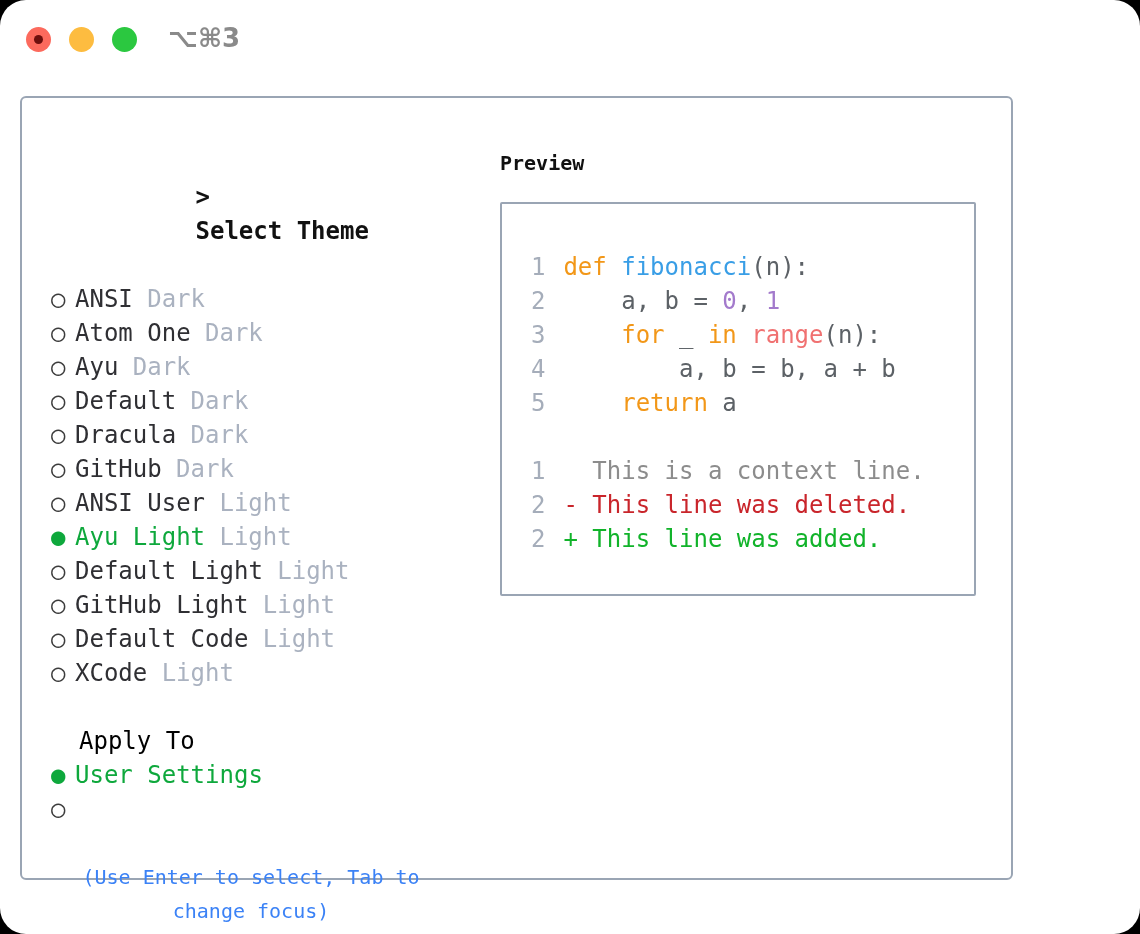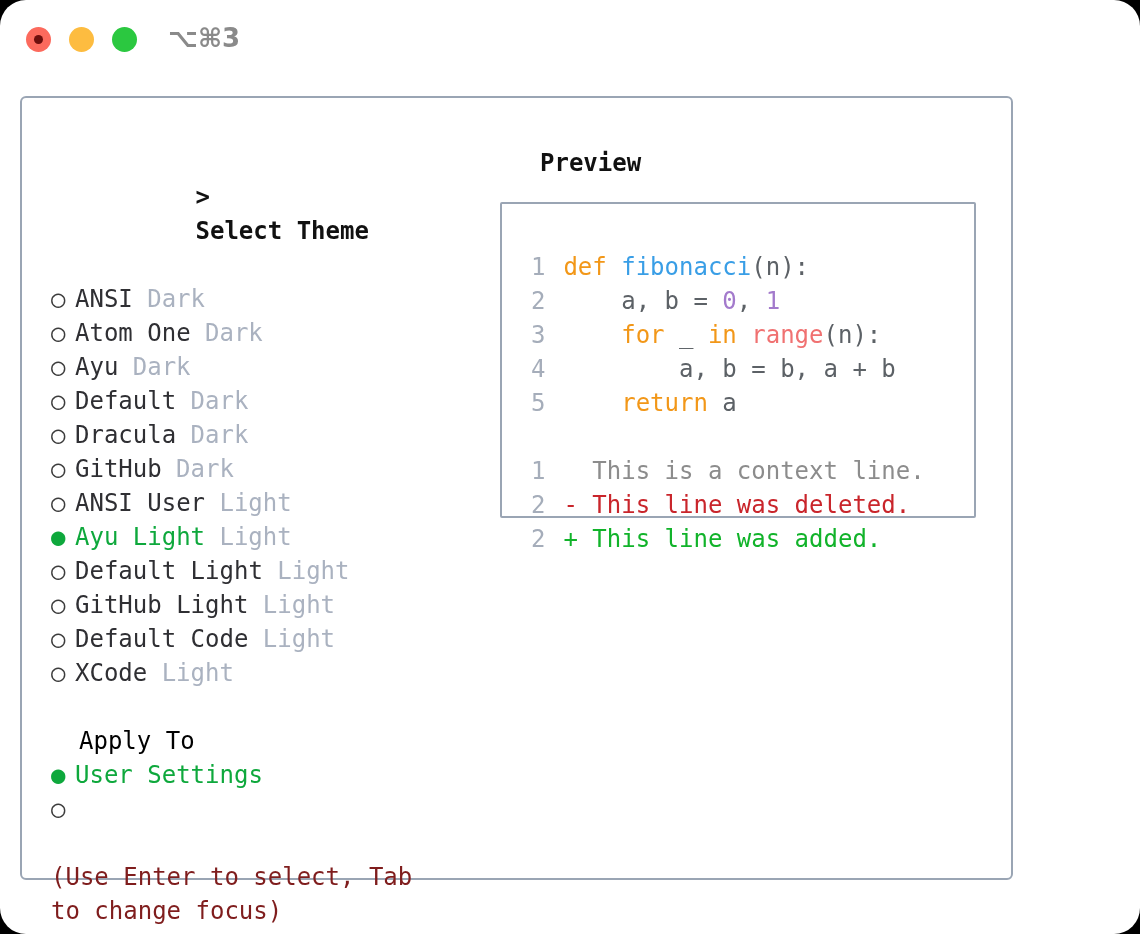--- a/index.html
+++ b/index.html
@@ -136,45 +136,45 @@
   .apply-header {
     font-size: 24px;
     color: #000000;
     line-height: 34px;
     padding-left: 28px;
     white-space: pre;
   }
 
   .hint {
     margin-top: 34px;
-    font-size: 24px;
-    color: #7f1d1d;
+    font-size: 20px;
+    color: #3b82f6;
     line-height: 34px;
     width: 400px;
     white-space: pre-wrap;
+    text-align: center;
   }
 
   
   .right-col {
     position: absolute;
     left: 478px;
     top: 48px;
     width: 500px;
   }
   .preview-title {
-    font-size: 24px;
+    font-size: 20px;
     font-weight: 700;
     color: #111111;
     line-height: 34px;
-    margin-left: 40px;
   }
   .preview-box {
     margin-top: 22px;
     width: 476px;
-    height: 316px;
+    height: 394px;
     border: 2px solid #9aa5b4;
     box-sizing: border-box;
     background: #ffffff;
     border-radius: 2px;
     position: relative;
     padding-left: 32px;
   }
   .code {
     position: absolute;
     left: 17px;

